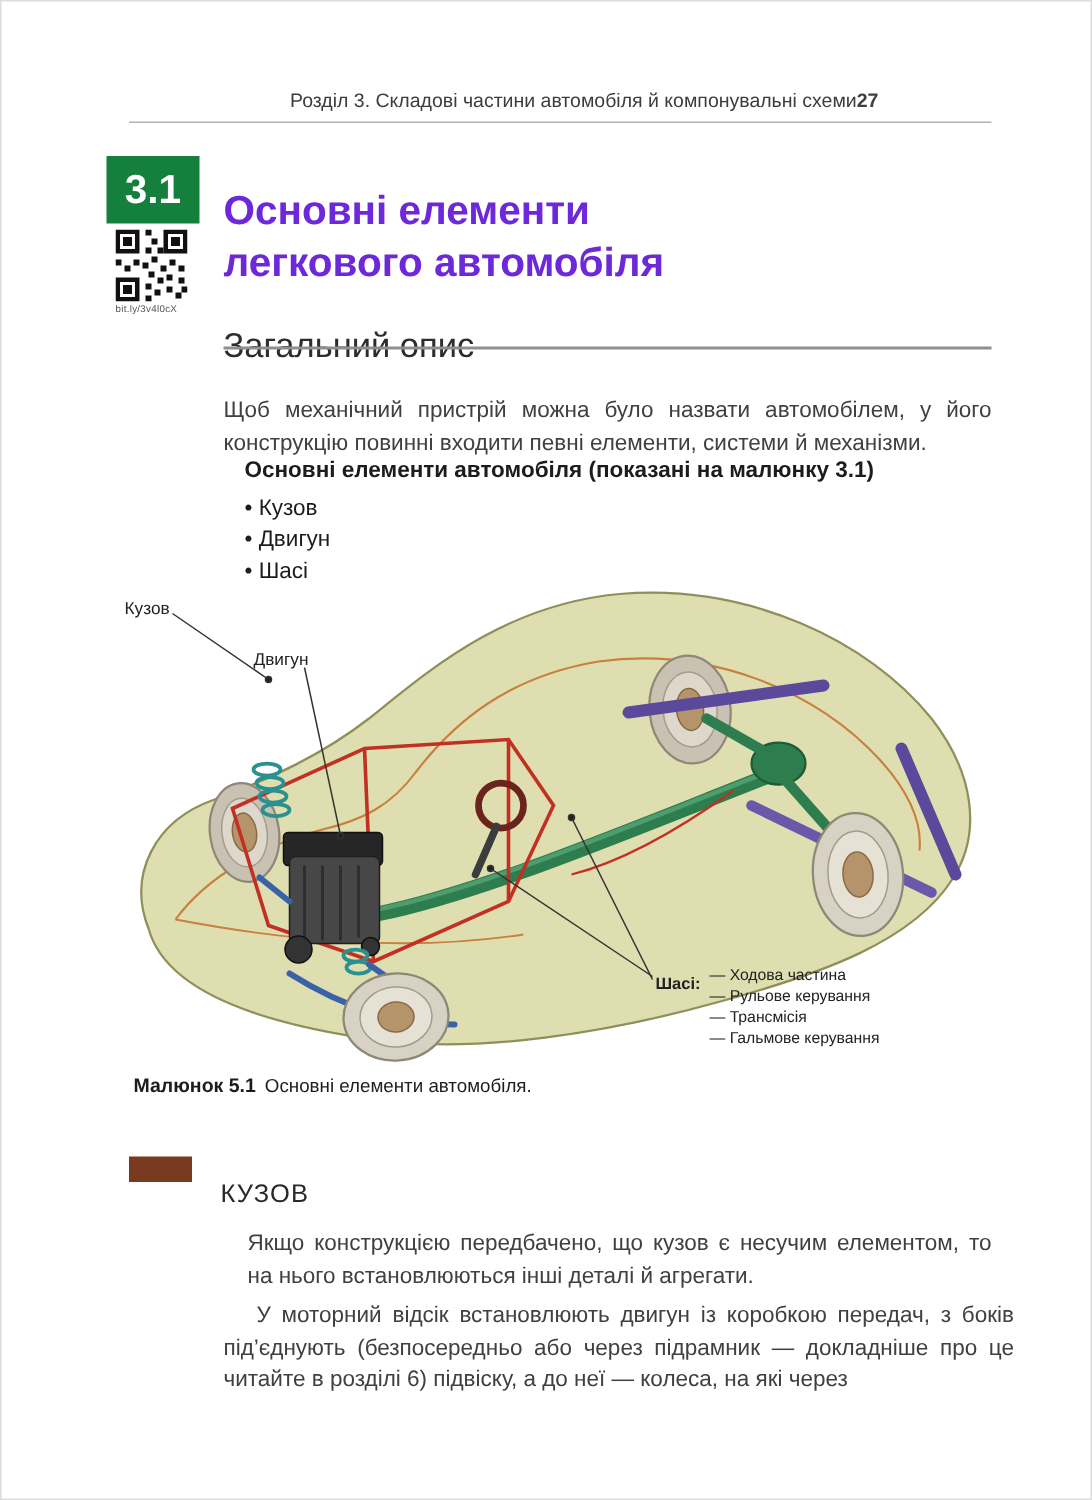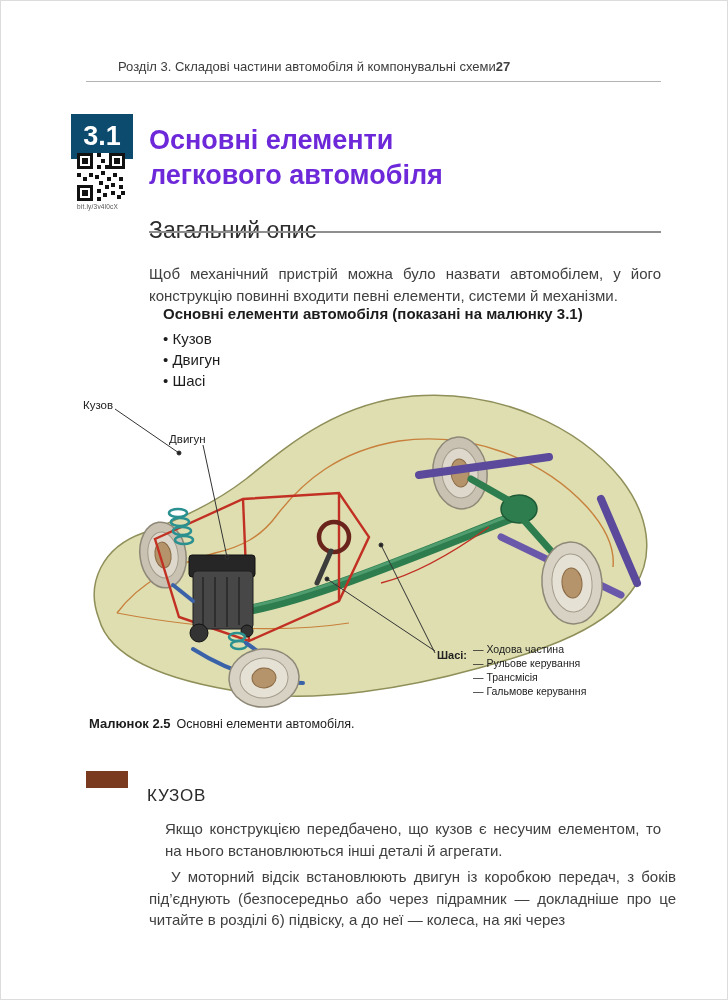--- a/index.html
+++ b/index.html
@@ -12,30 +12,30 @@
   }
   .page {
     position: absolute; left: 0; top: 0;
     width: 726px; height: 998px;
     border: 1px solid #dcdcdc;
     background: #fff;
     overflow: hidden;
   }
   .page-header {
     position: absolute; left: 85px; right: 66px; top: 58px;
-    display: flex; justify-content: flex-start; align-items: baseline;
+    display: flex; justify-content: center; align-items: baseline;
     font-size: 13px; color: #3c3c3c; margin-left: 32px;
   }
   .page-number { font-weight: bold; color: #404040; }
   .header-rule { position: absolute; left: 85px; right: 66px; top: 80px; height: 1px; background: #b3b3b3; }
 
   .section-number {
-    position: absolute; left: 70px; top: 113px;
+    position: absolute; left: 70px; top: 103px;
     width: 62px; height: 45px;
-    background: #0c4a6e; color: #fff;
+    background: #15803d; color: #fff;
     font-size: 27px; font-weight: bold;
     display: flex; align-items: center; justify-content: center;
   }
   .section-title {
     position: absolute; left: 148px; top: 104px;
     font-size: 27px; line-height: 35px; font-weight: bold; color: #6d28d9;
   }
   .qr { position: absolute; left: 76px; top: 152px; width: 48px; height: 48px; }
   .qr-caption { position: absolute; left: 76px; top: 202px; font-size: 6.5px; color: #555; letter-spacing: 0.2px; }
 
@@ -235,21 +235,21 @@
       <text x="88" y="56" class="fig-label">Двигун</text>
       <text x="356" y="272" class="fig-label-bold">Шасі:</text>
       <text x="392" y="266" class="fig-label-small">— Ходова частина</text>
       <text x="392" y="280" class="fig-label-small">— Рульове керування</text>
       <text x="392" y="294" class="fig-label-small">— Трансмісія</text>
       <text x="392" y="308" class="fig-label-small">— Гальмове керування</text>
     </svg>
   </div>
 
   <div class="figure-caption">
-    <span class="caption-label">Малюнок 2.5</span><span>Основні елементи автомобіля.</span>
+    <span class="caption-label">Малюнок 5.1</span><span>Основні елементи автомобіля.</span>
   </div>
 
   <div class="kuzov-rect"></div>
   <h3 class="kuzov-heading">КУЗОВ</h3>
 
   <p class="para p-kuzov-1">Якщо конструкцією передбачено, що кузов є несучим елементом, то на нього встановлюються інші деталі й агрегати.</p>
   <p class="para p-kuzov-2">У моторний відсік встановлюють двигун із коробкою передач, з боків під’єднують (безпосередньо або через підрамник — докладніше про це читайте в розділі 6) підвіску, а до неї — колеса, на які через</p>
 
 </div>
 

